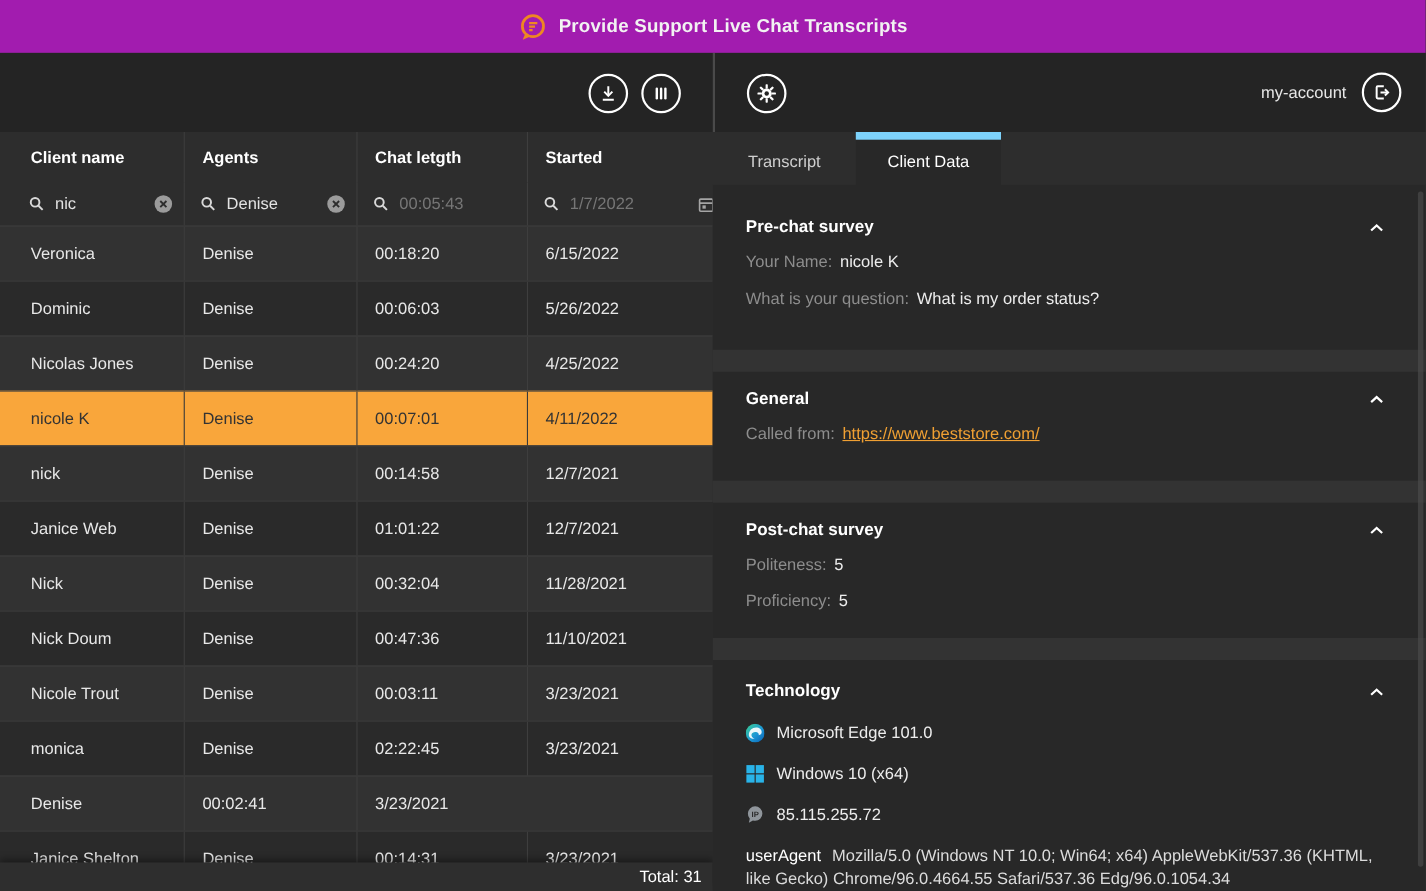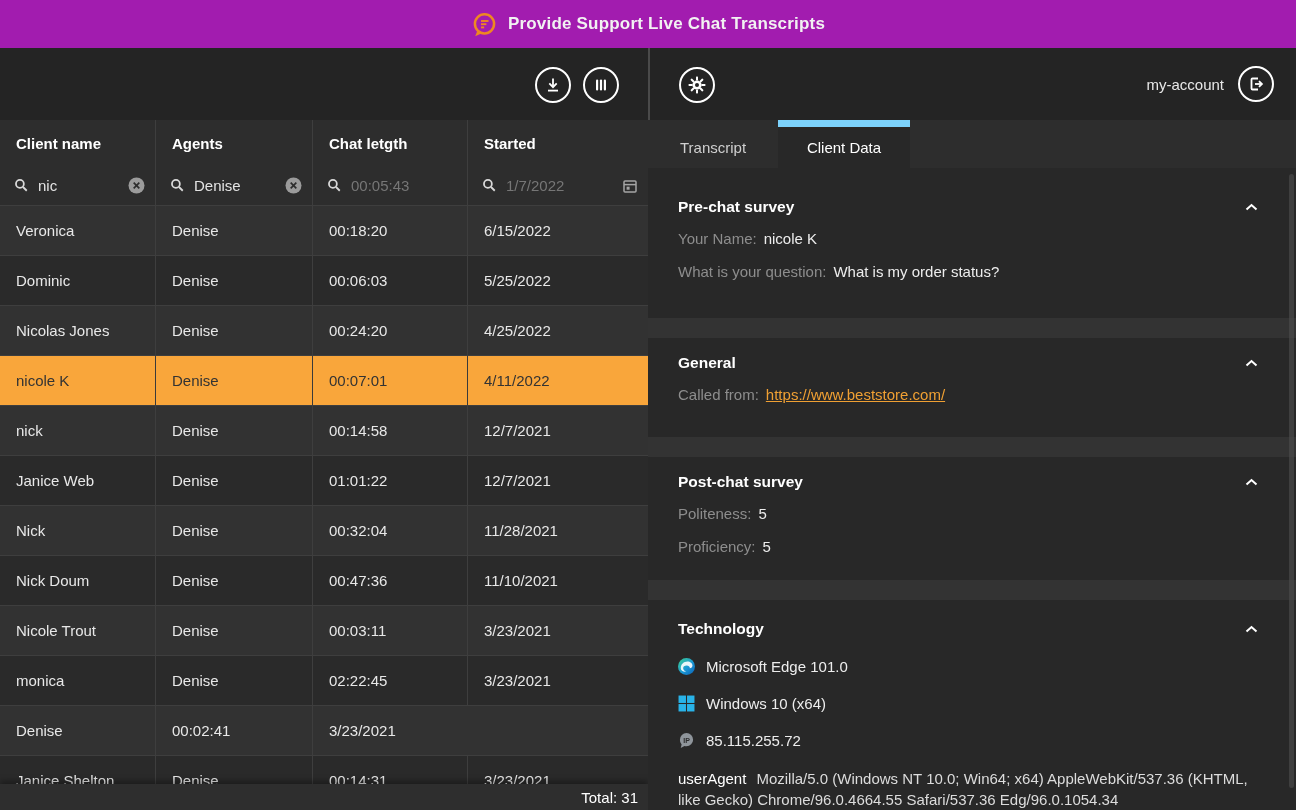--- a/index.html
+++ b/index.html
@@ -11,21 +11,21 @@
   .toolbar { position:absolute; left:0; top:48px; width:1296px; height:72px; background:#242424; }
   .toolbar .tdivider { position:absolute; left:648px; top:0; width:2px; height:72px; background:#4a4a4a; }
   .circle-btn { position:absolute; width:36px; height:36px; border:2px solid #fff; border-radius:50%;
     display:flex; align-items:center; justify-content:center; cursor:pointer; background:transparent; }
   .acct-wrap { position:absolute; right:22px; top:18px; display:flex; align-items:center; gap:14px; }
   .acct-wrap .acct-name { color:#e8e8e8; font-size:15px; }
   .acct-wrap .circle-btn { position:static; }
 
   
   .table-panel { position:absolute; left:0; top:120px; width:648px; height:690px; background:#2d2d2d; overflow:hidden; }
-  .grid-row { display:grid; grid-template-columns:155px 157px 155px 181px; }
+  .grid-row { display:grid; grid-template-columns:155px 157px 155px 181px;padding-left:12px; }
   .head-row { height:46px; }
   .head-cell { display:flex; align-items:center; padding-left:16px; color:#ffffff;
     font-size:15px; font-weight:bold; }
   .head-cell + .head-cell, .fcell + .fcell, .tcell + .tcell { border-left:1px solid #3e3e3e; }
   .filter-row { height:39px; }
   .fcell { display:flex; align-items:center; padding:0 10px 0 14px; gap:9px; }
   .fcell input { flex:1; min-width:0; background:transparent; border:none; outline:none;
     color:#e3e3e3; font-size:15px; font-family:"Liberation Sans", sans-serif; }
   .fcell input::placeholder { color:#767676; }
   .clear-btn, .cal-btn { flex:0 0 auto; cursor:pointer; display:flex; align-items:center; }
@@ -204,21 +204,21 @@
       <div class="grid-row trow">
         <div class="tcell">Veronica</div>
         <div class="tcell">Denise</div>
         <div class="tcell">00:18:20</div>
         <div class="tcell">6/15/2022</div>
       </div>
       <div class="grid-row trow">
         <div class="tcell">Dominic</div>
         <div class="tcell">Denise</div>
         <div class="tcell">00:06:03</div>
-        <div class="tcell">5/25/2022</div>
+        <div class="tcell">5/26/2022</div>
       </div>
       <div class="grid-row trow">
         <div class="tcell">Nicolas Jones</div>
         <div class="tcell">Denise</div>
         <div class="tcell">00:24:20</div>
         <div class="tcell">4/25/2022</div>
       </div>
       <div class="grid-row trow selected">
         <div class="tcell">nicole K</div>
         <div class="tcell">Denise</div>

